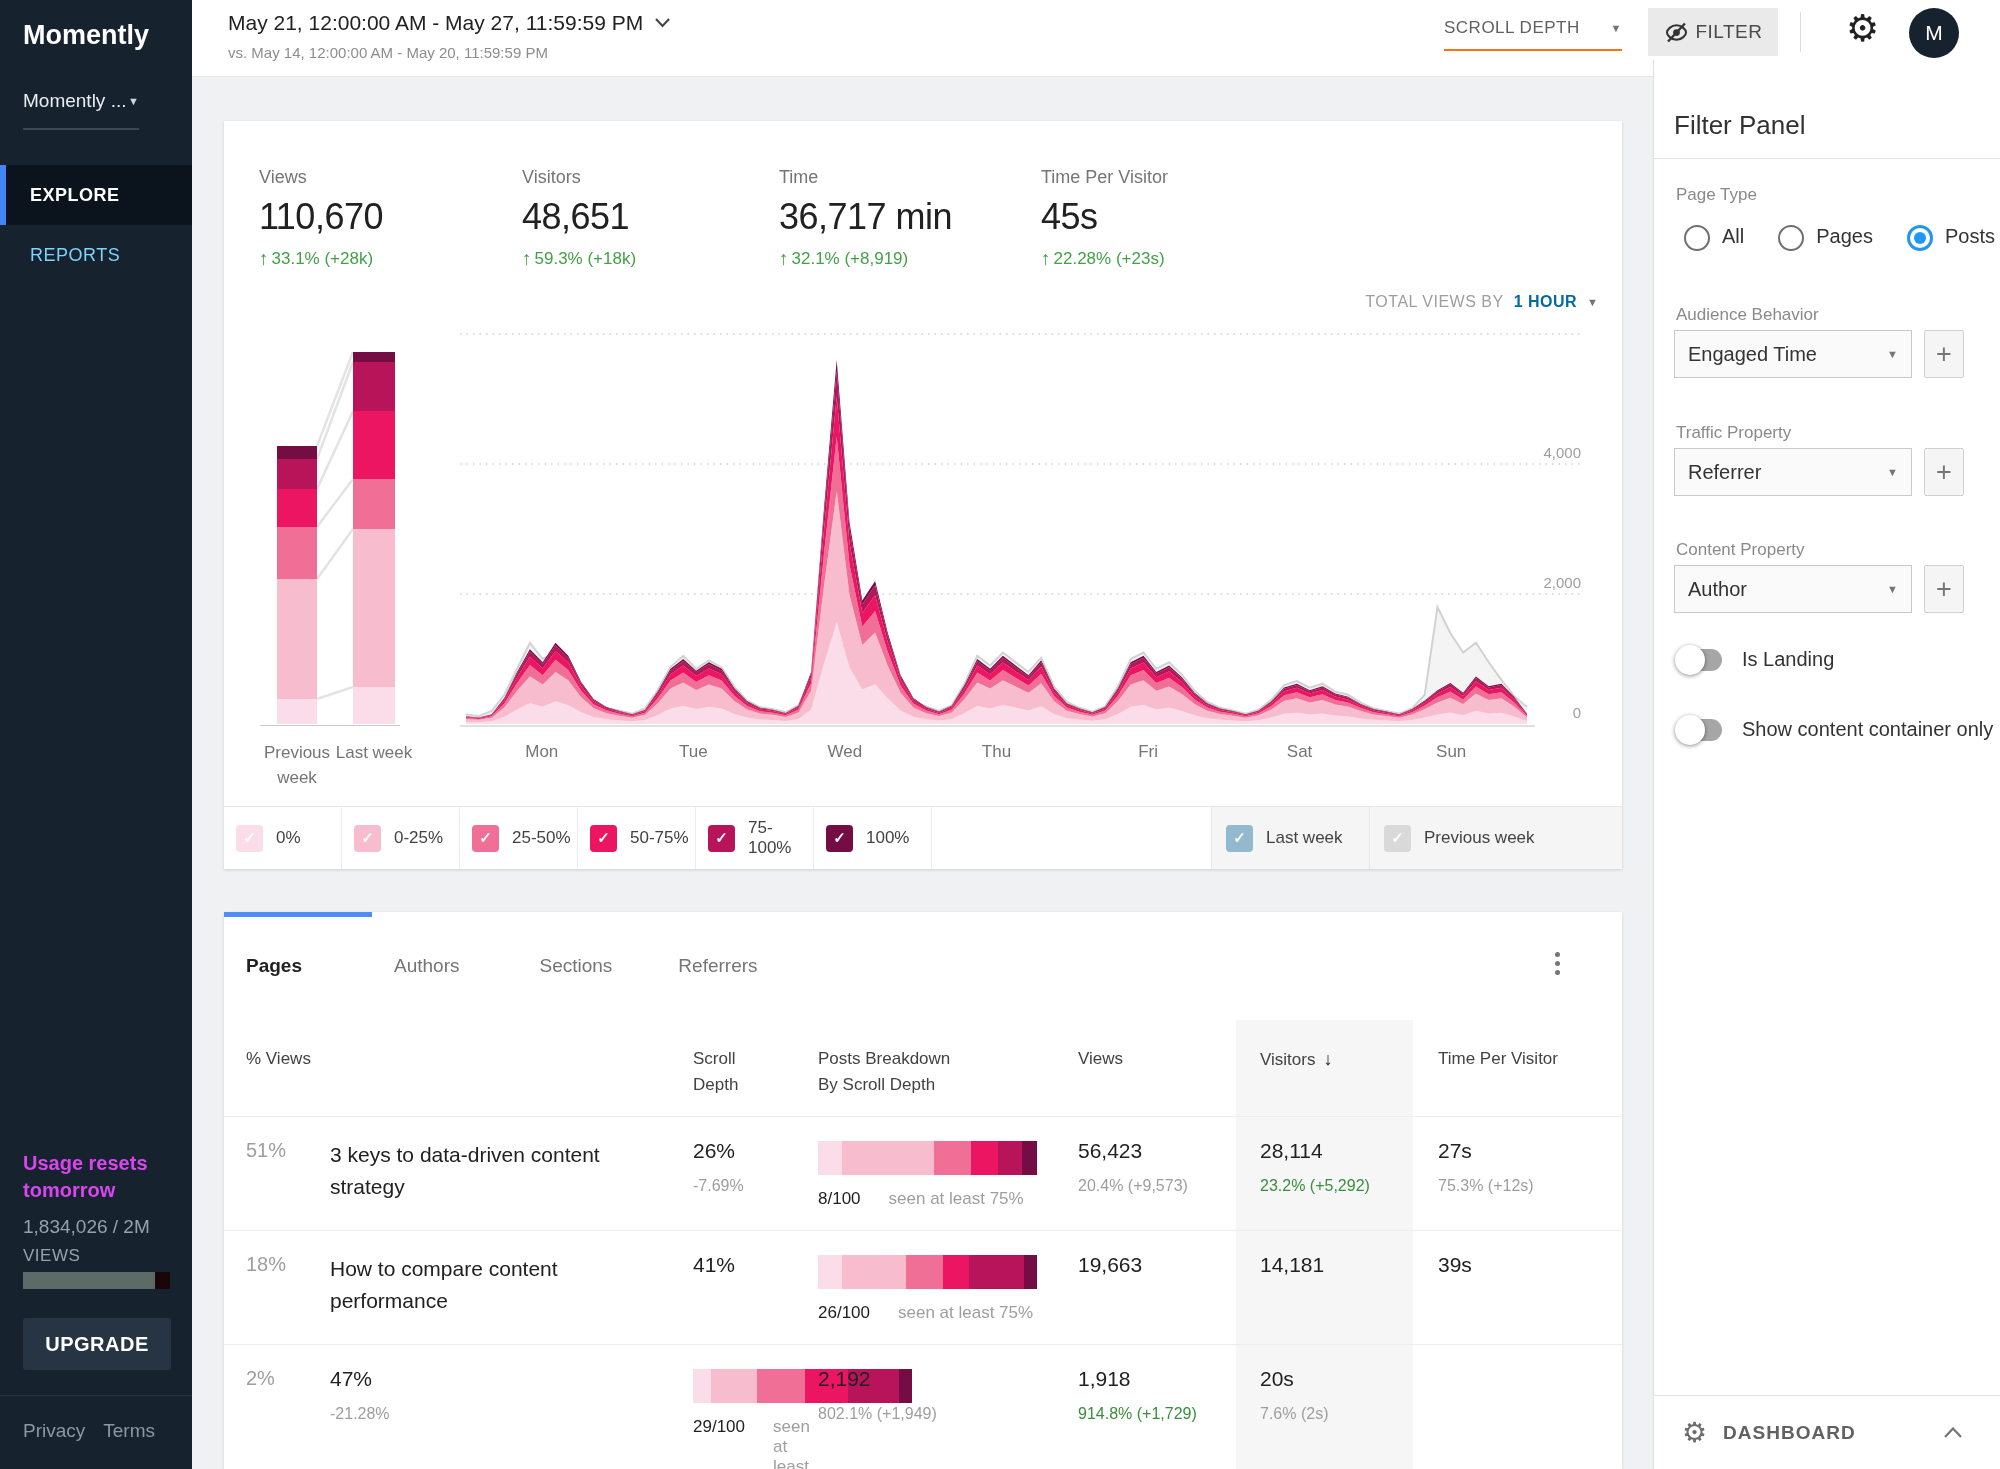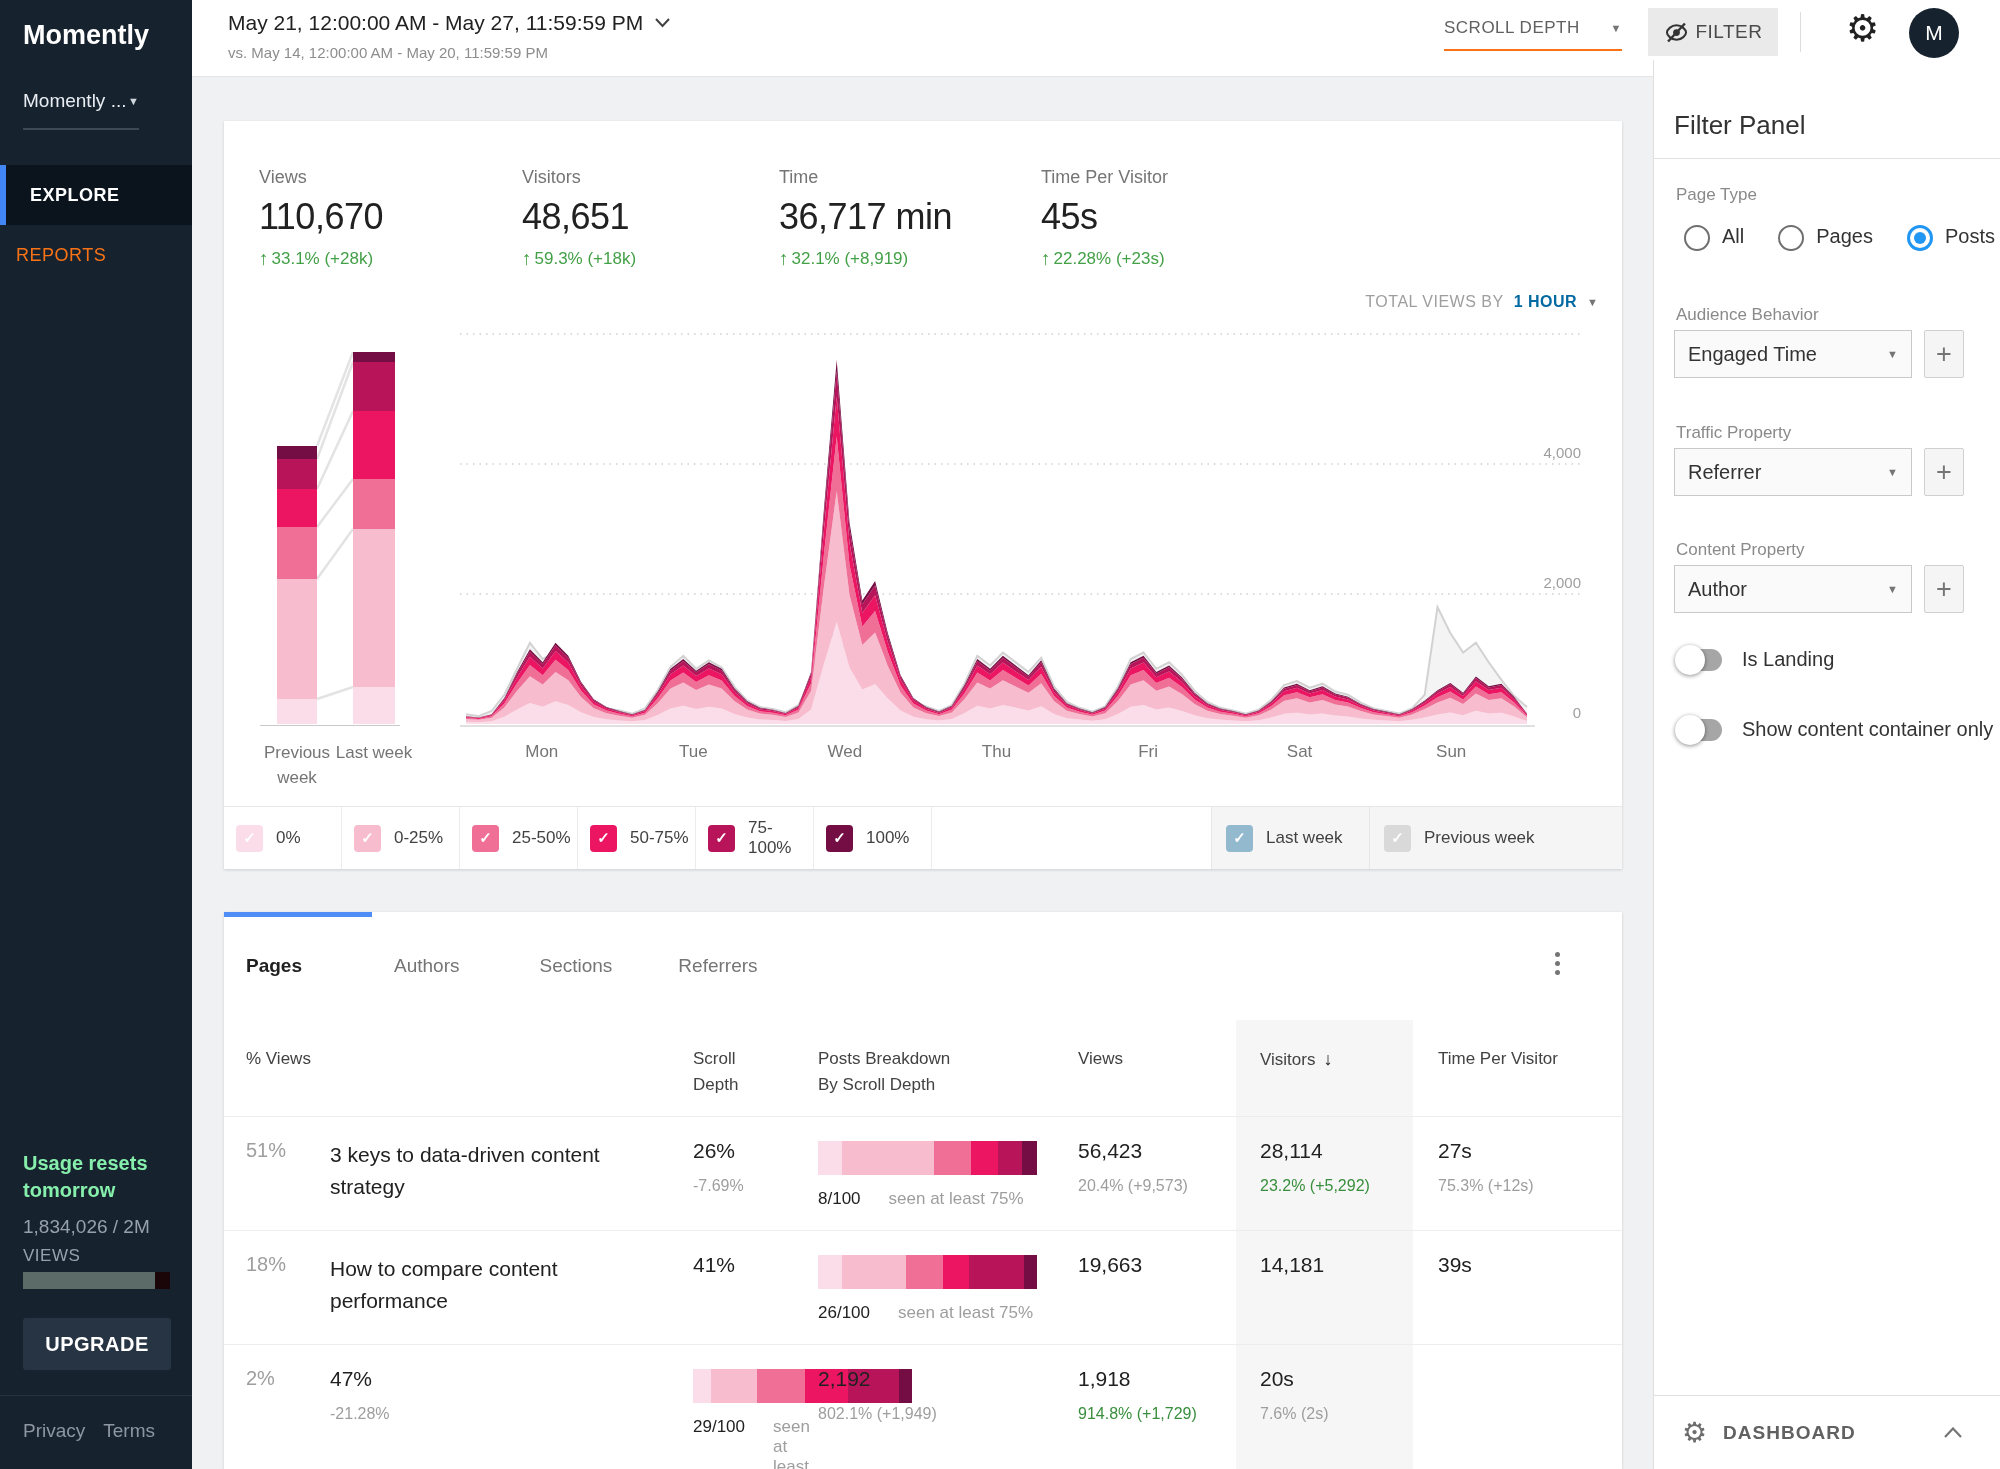--- a/index.html
+++ b/index.html
@@ -5,23 +5,23 @@
   * { margin:0; padding:0; box-sizing:border-box; }
   body { font-family:"Liberation Sans", sans-serif; background:#e8eaec; }
   .app { position:relative; width:2000px; height:1469px; background:#f0f1f3; overflow:hidden; }
 
   
   .sidebar { position:absolute; left:0; top:0; width:192px; height:100%; background:#16222e; z-index:30; }
   .logo { position:absolute; left:23px; top:20px; font-size:27px; font-weight:bold; color:#fff; }
   .workspace { position:absolute; left:23px; top:90px; width:116px; display:flex; align-items:center; justify-content:space-between; padding-bottom:16px; border-bottom:2px solid #3c4a58; color:#e8edf2; font-size:19px; cursor:pointer; }
   .workspace .tri { font-size:11px; color:#cfd6dc; }
   .nav { position:absolute; left:0; top:165px; width:100%; }
-  .nav-item { height:60px; display:flex; align-items:center; padding-left:16px; font-size:18px; color:#f97316; letter-spacing:.5px; cursor:pointer; }
+  .nav-item { height:60px; display:flex; align-items:center; padding-left:30px; font-size:18px; color:#7dd3fc; letter-spacing:.5px; cursor:pointer; }
   .nav-item.active { background:#0b141d; border-left:6px solid #4285f4; padding-left:24px; color:#fff; font-weight:bold; }
-  .usage-title { position:absolute; left:23px; top:1150px; width:132px; font-size:20px; font-weight:bold; color:#86efac; line-height:1.35; }
+  .usage-title { position:absolute; left:23px; top:1150px; width:132px; font-size:20px; font-weight:bold; color:#d946ef; line-height:1.35; }
   .usage-count { position:absolute; left:23px; top:1216px; font-size:19px; color:#97a1ab; }
   .usage-unit { position:absolute; left:23px; top:1246px; font-size:17px; color:#97a1ab; letter-spacing:.5px; }
   .usage-bar { position:absolute; left:23px; top:1272px; width:147px; height:17px; background:#1a0608; }
   .usage-fill { height:100%; background:#5c6a68; }
   .upgrade { position:absolute; left:23px; top:1318px; width:148px; height:52px; background:#273444; border:none; border-radius:3px; color:#fff; font-size:20px; font-weight:bold; font-family:inherit; letter-spacing:.5px; cursor:pointer; }
   .side-divider { position:absolute; left:0; top:1395px; width:100%; height:1px; background:#26323e; }
   .side-links { position:absolute; left:23px; top:1420px; display:flex; gap:18px; font-size:19px; color:#8d97a1; }
   .side-links span { cursor:pointer; }
 
   

